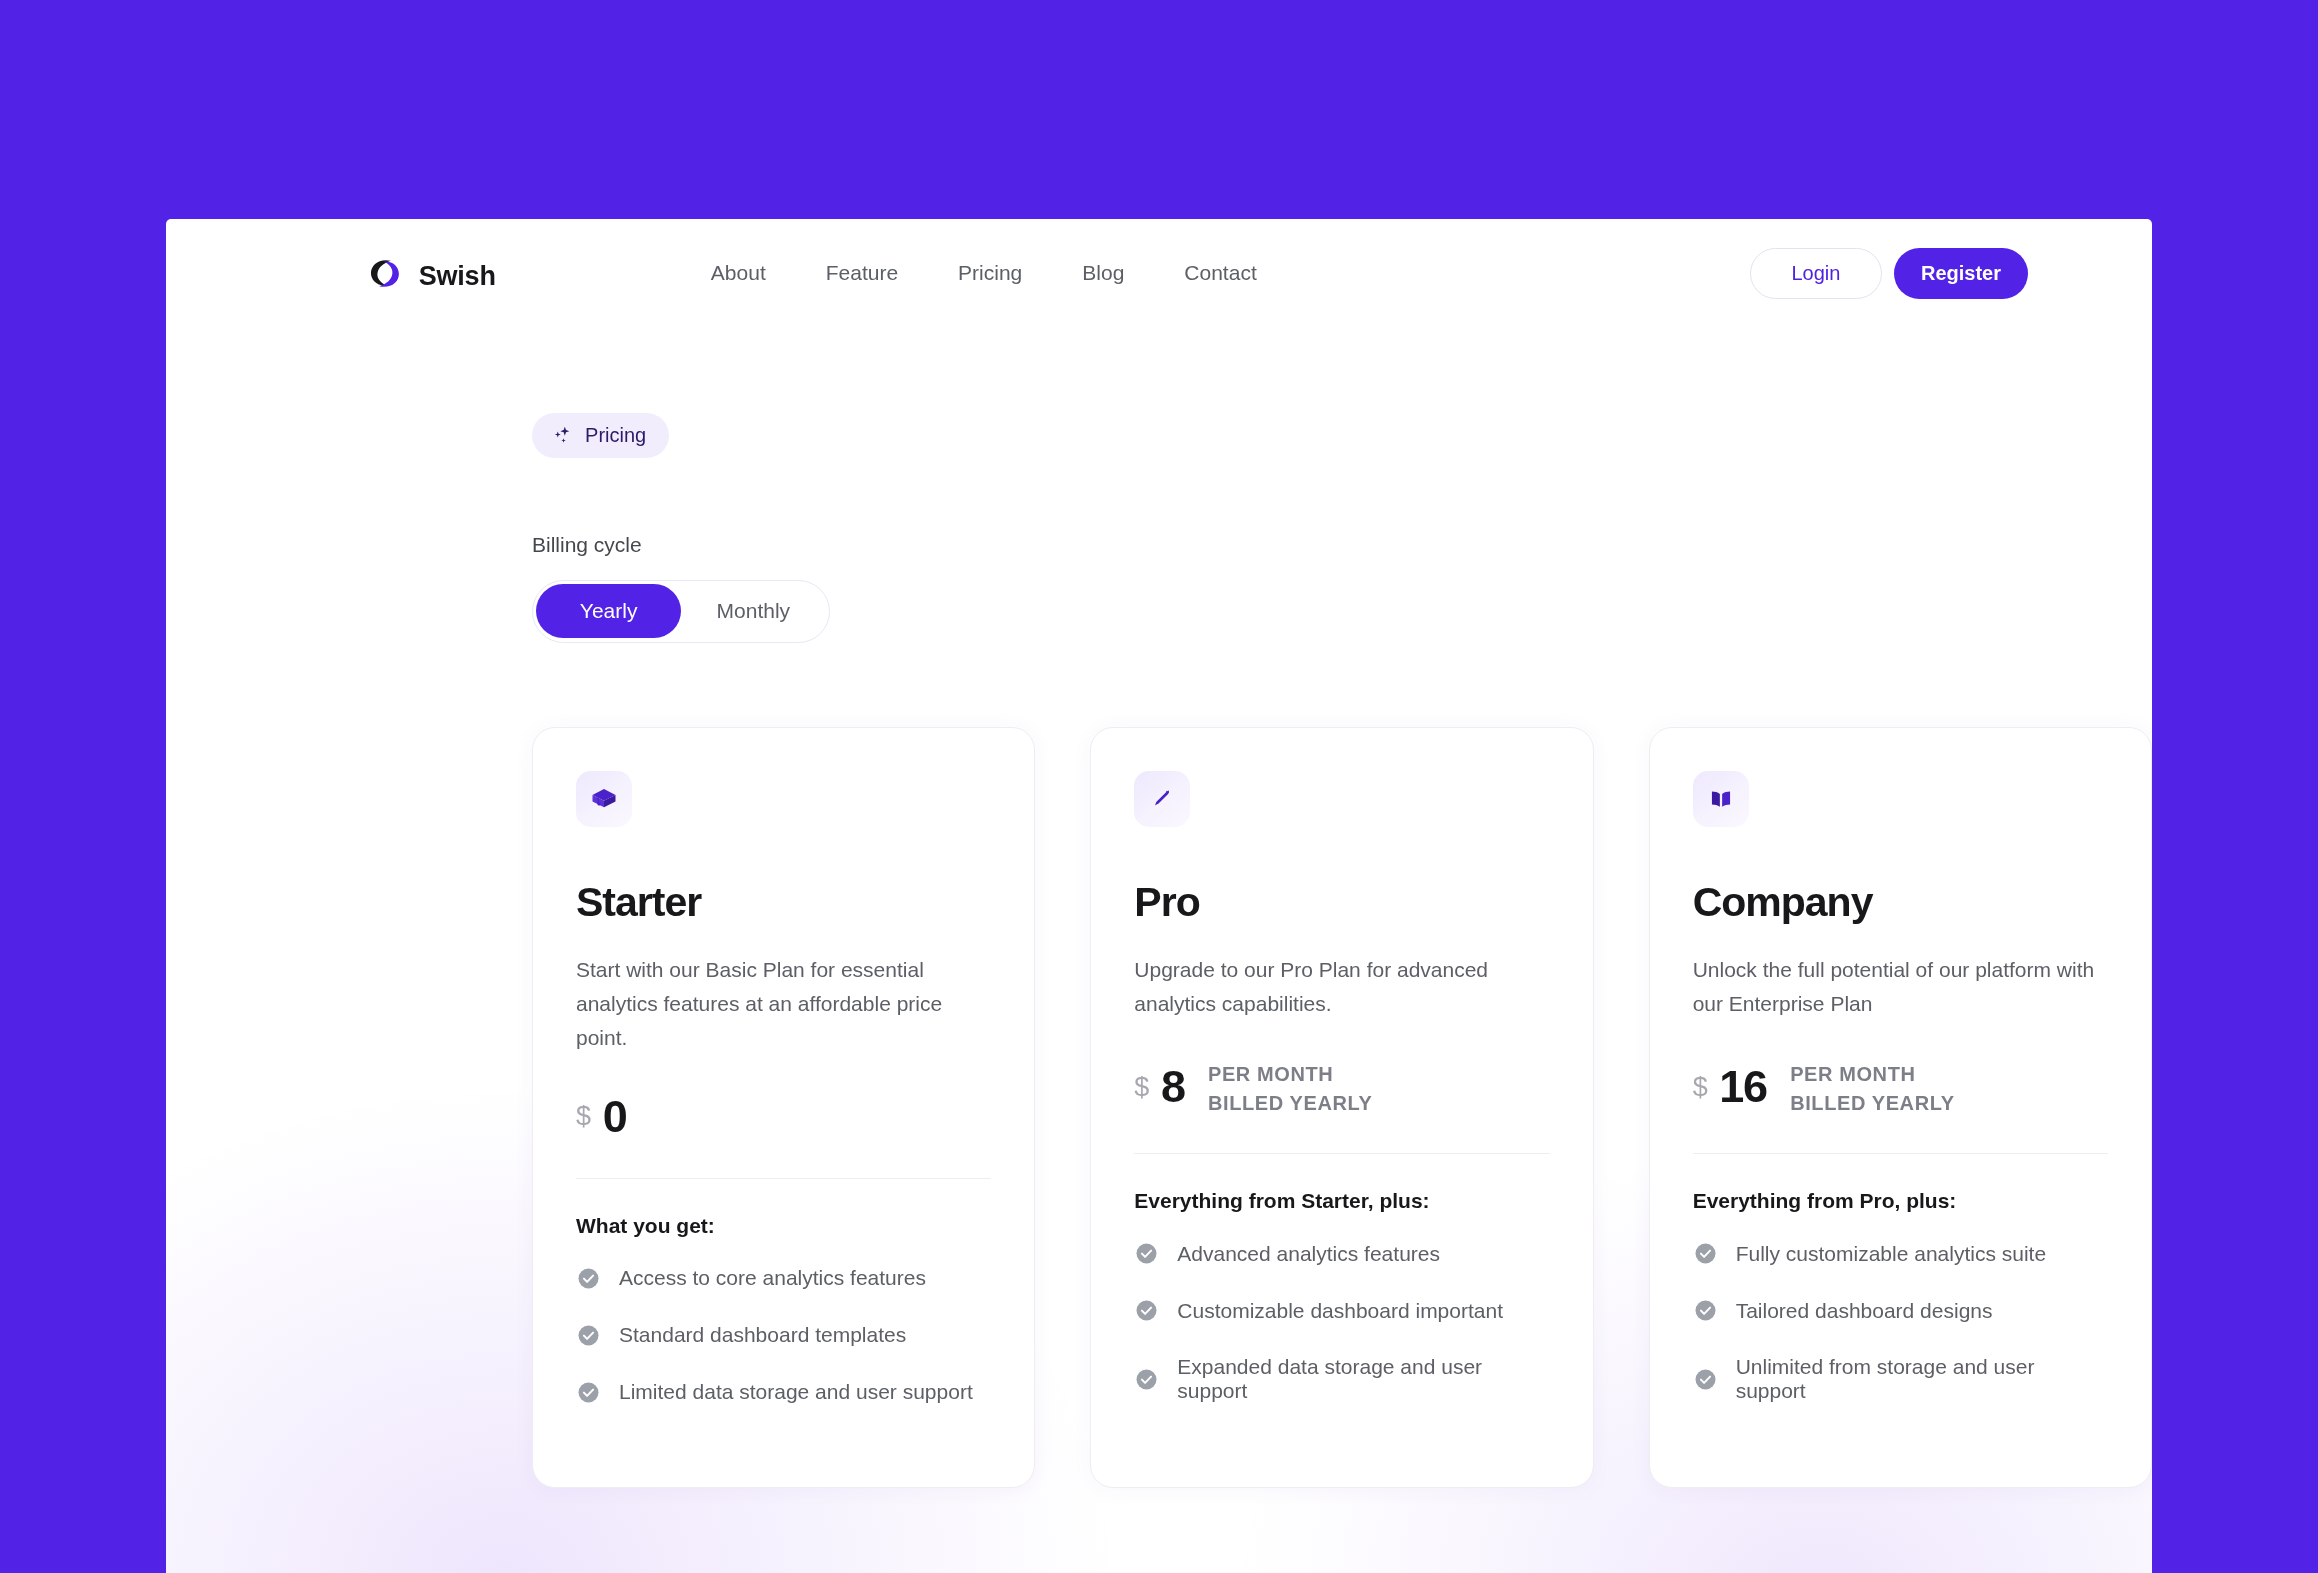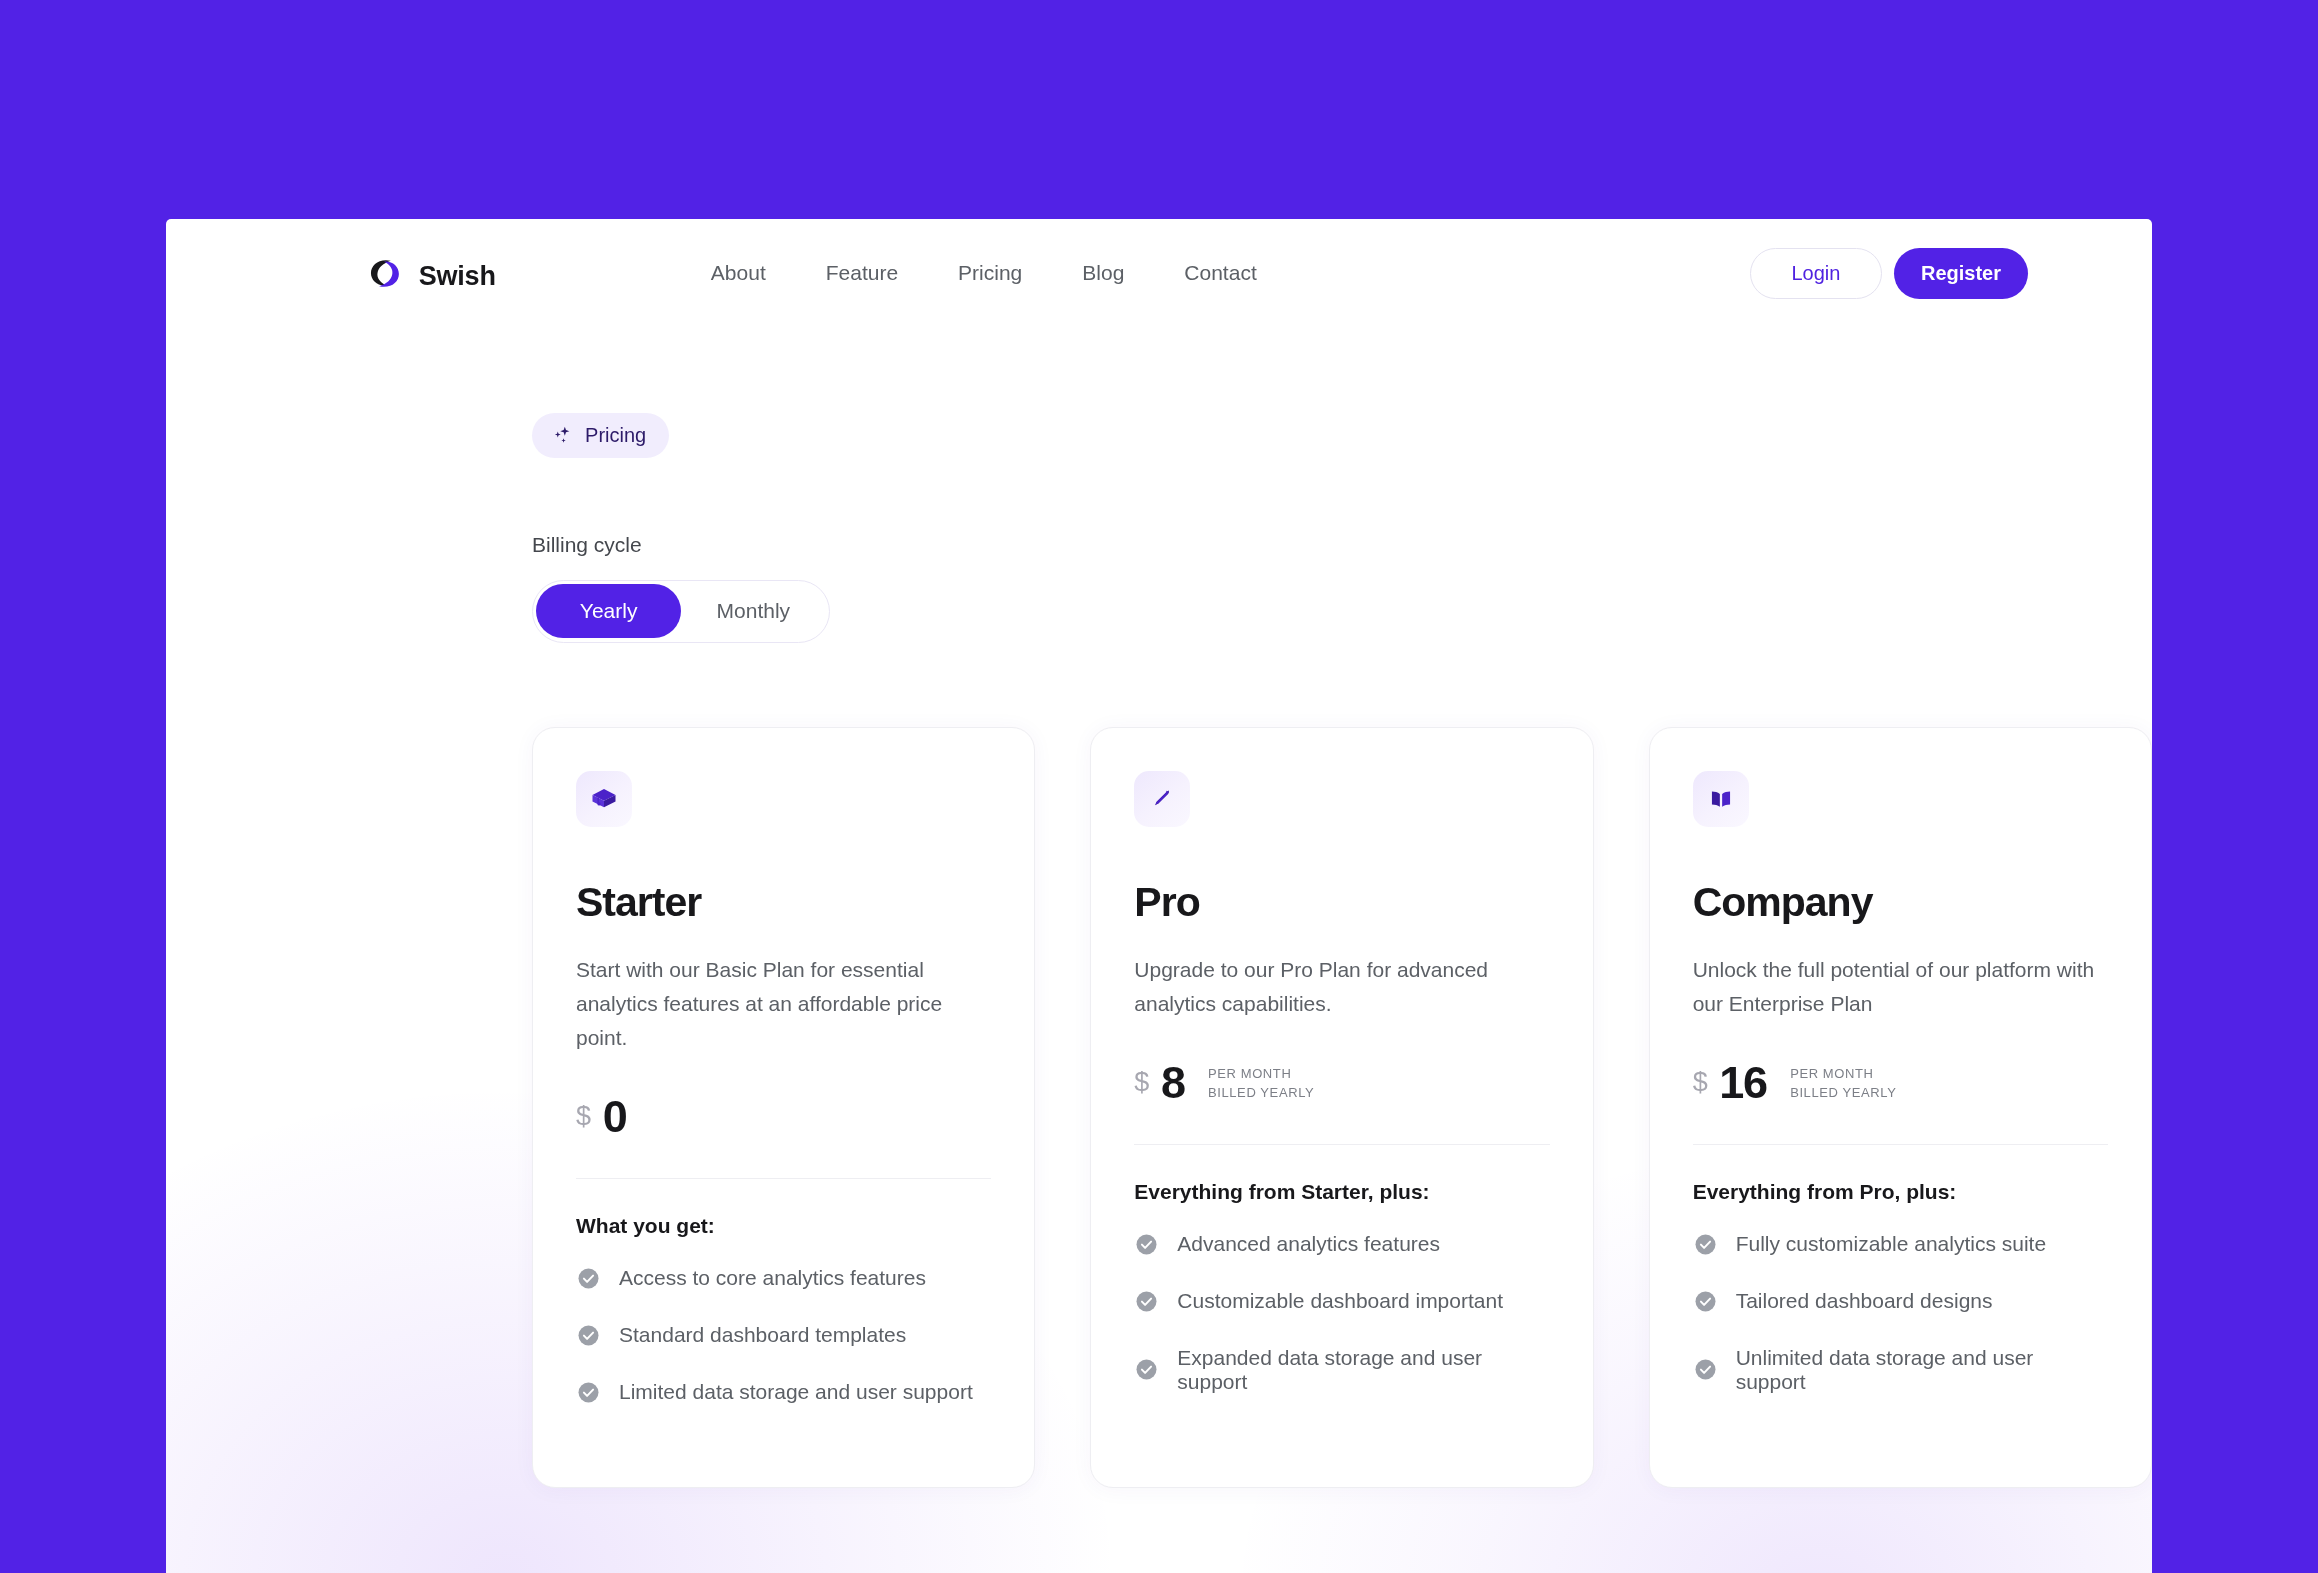--- a/index.html
+++ b/index.html
@@ -142,22 +142,22 @@
     max-width:439px;
   }
   .price-row{
     margin-top:36px;
     display:flex; align-items:center; gap:11.6px;
   }
   .currency{ font-size:27px; color:#a7a7b0; font-weight:400; }
   .amount{ font-size:45px; font-weight:700; color:#18181b; letter-spacing:-1.2px; }
   .period{
     margin-left:11.6px; padding-top:3.3px;
-    font-size:13px; line-height:1.45;
-    letter-spacing:0.6px; font-weight:400; color:#7c7f87;
+    font-size:20px; line-height:1.45;
+    letter-spacing:0.6px; font-weight:700; color:#7c7f87;
   }
   .period span{ display:block; text-transform:uppercase; }
   .card-divider{
     margin-top:35px;
     height:1.2px; background:#eeeef2;
   }
   .feature-head{
     margin-top:35px;
     font-size:21px; font-weight:600; color:#18181b;
   }
@@ -360,21 +360,21 @@
             </span>
             <span class="feature-text">Tailored dashboard designs</span>
           </li>
           <li class="feature-item">
             <span class="check-icon">
               <svg viewBox="0 0 30 30" width="25" height="25" aria-hidden="true">
                   <circle cx="15" cy="15" r="12" fill="#9ca0a8"></circle>
                   <path d="M9.5 15.2 L13.3 19 L20.5 11.6" stroke="#fff" stroke-width="2.4" fill="none" stroke-linecap="round" stroke-linejoin="round"></path>
                 </svg>
             </span>
-            <span class="feature-text">Unlimited data storage and user support</span>
+            <span class="feature-text">Unlimited from storage and user support</span>
           </li>
 
         </ul>
       </article>
 
     </section>
   </div>
 </div>
 
 

